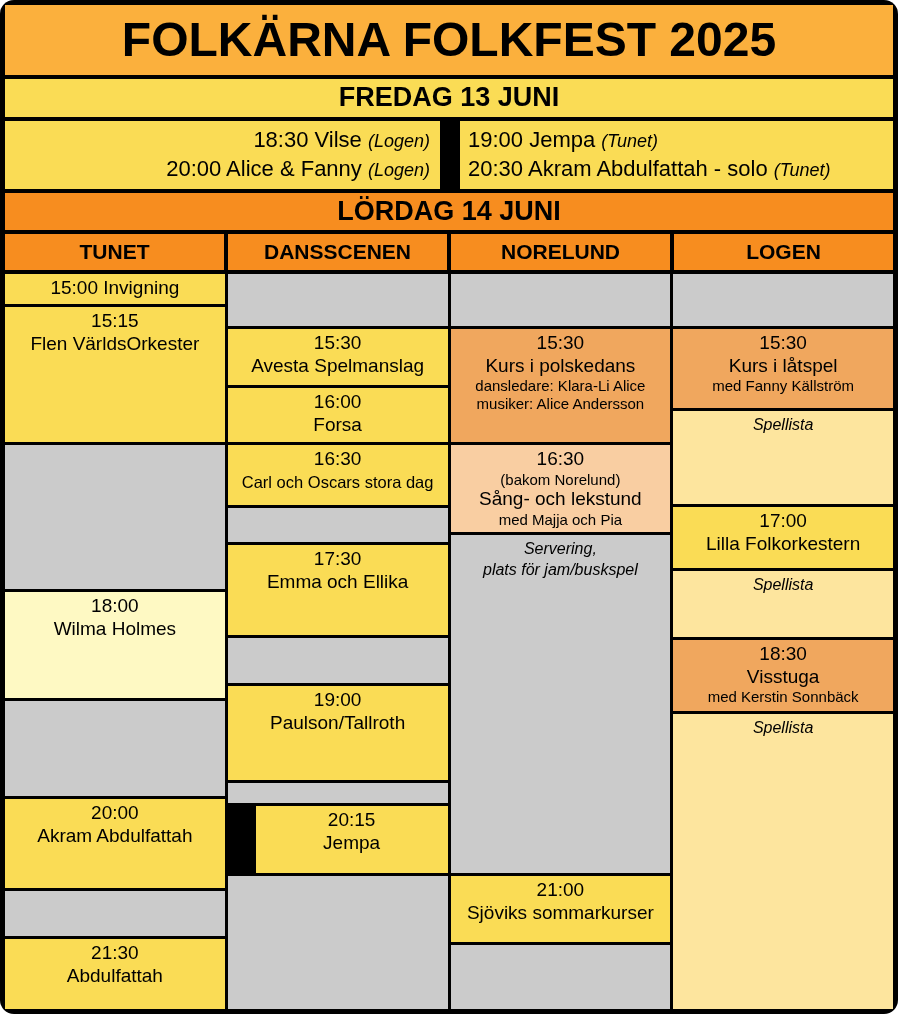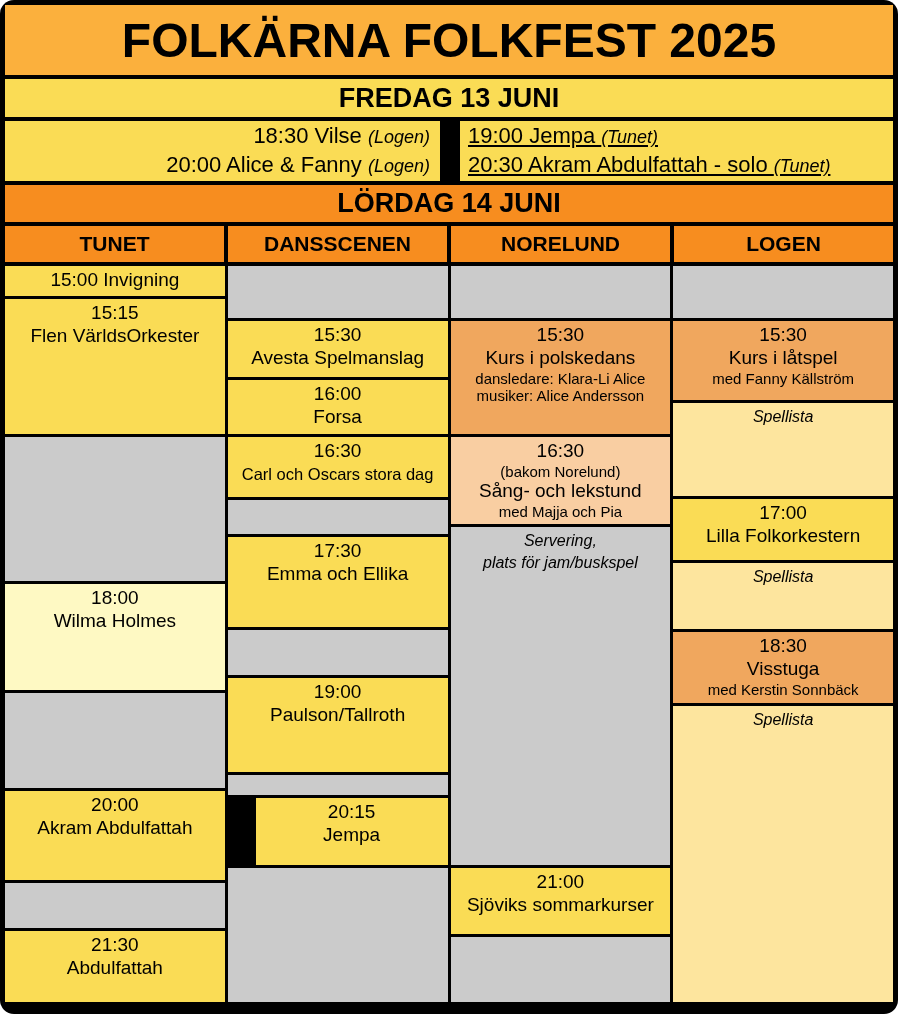--- a/index.html
+++ b/index.html
@@ -6,21 +6,21 @@
   body{font-family:"Liberation Sans", sans-serif; color:#000;}
   .poster{
     width:898px; height:1014px; box-sizing:border-box;
     background:#000; padding:5px;
     display:flex; flex-direction:column; gap:4px;border-radius:14px;
   }
   .bar{display:flex; align-items:center; justify-content:center; text-align:center;}
   .title-bar{height:70px; font-weight:bold; font-size:48px; letter-spacing:0px;}
   .day-bar{height:38px; font-weight:bold; font-size:27px;}
   .lordag-bar{height:37px; font-weight:bold; font-size:27px;}
-  .friday-row{height:60px; display:flex; gap:20px;}
+  .friday-row{height:68px; display:flex; gap:20px;}
   .friday-half{flex:1; display:flex; flex-direction:column; justify-content:center;}
   .friday-half.left{align-items:flex-end; padding-right:10px;}
   .friday-half.right{align-items:flex-start; padding-left:8px;}
   .fr-line{font-size:22px; line-height:1.3; white-space:nowrap;}
   .fr-line .venue{font-style:italic; font-size:18px;}
   .stage-header-row{height:36px; display:flex; gap:4px;}
   .stage-header{flex:1; display:flex; align-items:center; justify-content:center;
     font-weight:bold; font-size:21px;}
   .grid{height:736px; display:flex; gap:3px; overflow:hidden;justify-content:flex-end;}
   .sched-col{flex:1; display:flex; flex-direction:column; gap:3px; min-width:0;}
@@ -37,21 +37,21 @@
 
   <div class="bar title-bar" style="background: rgb(251, 176, 61);">FOLKÄRNA FOLKFEST 2025</div>
 
   <div class="bar day-bar" style="background: rgb(250, 220, 85);">FREDAG 13 JUNI</div>
 
   <div class="friday-row">
     <div class="friday-half left" style="background: rgb(250, 220, 85);">
         <div class="fr-line"><span>18:30 Vilse </span><span class="venue">(Logen)</span></div>
         <div class="fr-line"><span>20:00 Alice &amp; Fanny </span><span class="venue">(Logen)</span></div>
       </div>
-    <div class="friday-half right" style="background: rgb(250, 220, 85); text-decoration: underline;">
+    <div class="friday-half right" style="background: rgb(250, 220, 85);">
         <div class="fr-line"><span>19:00 Jempa </span><span class="venue">(Tunet)</span></div>
         <div class="fr-line"><span>20:30 Akram Abdulfattah - solo </span><span class="venue">(Tunet)</span></div>
       </div>
   </div>
 
   <div class="bar lordag-bar" style="background: rgb(247, 141, 31);">LÖRDAG 14 JUNI</div>
 
   <div class="stage-header-row">
     <div class="stage-header" style="background: rgb(247, 141, 31);">TUNET</div>
     <div class="stage-header" style="background: rgb(247, 141, 31);">DANSSCENEN</div>

